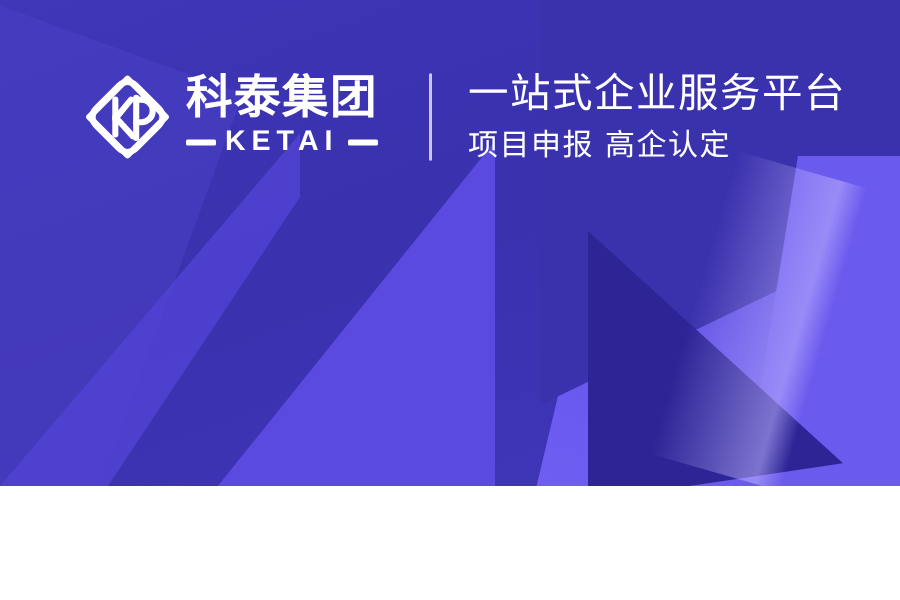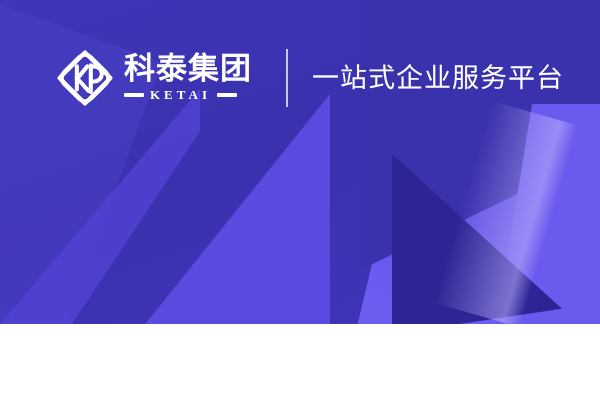--- a/index.html
+++ b/index.html
@@ -165,22 +165,22 @@
     gap: 6px;
   }
   .brand-en-rule {
     display: block;
     width: 20px;
     height: 4px;
     background: #ffffff;
     border-radius: 1px;
   }
   .brand-en {
-    font-family: Liberation Serif, serif;
-    font-size: 13px;
+    font-family: Liberation Sans, sans-serif;
+    font-size: 19px;
     font-weight: 700;
     color: #ffffff;
     letter-spacing: 4px;
     white-space: nowrap;
   }
 
   .brand-divider {
     width: 2px;
     height: 58px;
     background: rgba(255,255,255,.72);
@@ -271,17 +271,18 @@
         <span class="brand-en-rule"></span>
         <span class="brand-en">KETAI</span>
         <span class="brand-en-rule"></span>
       </div>
     </div>
 
     <div class="brand-divider"></div>
 
     <div class="tagline">
       <div class="tagline-main">一站式企业服务平台</div>
+      <div class="tagline-sub">项目申报 高企认定</div>
     </div>
   </div>
 
 
 </div>
 
 </body></html>

